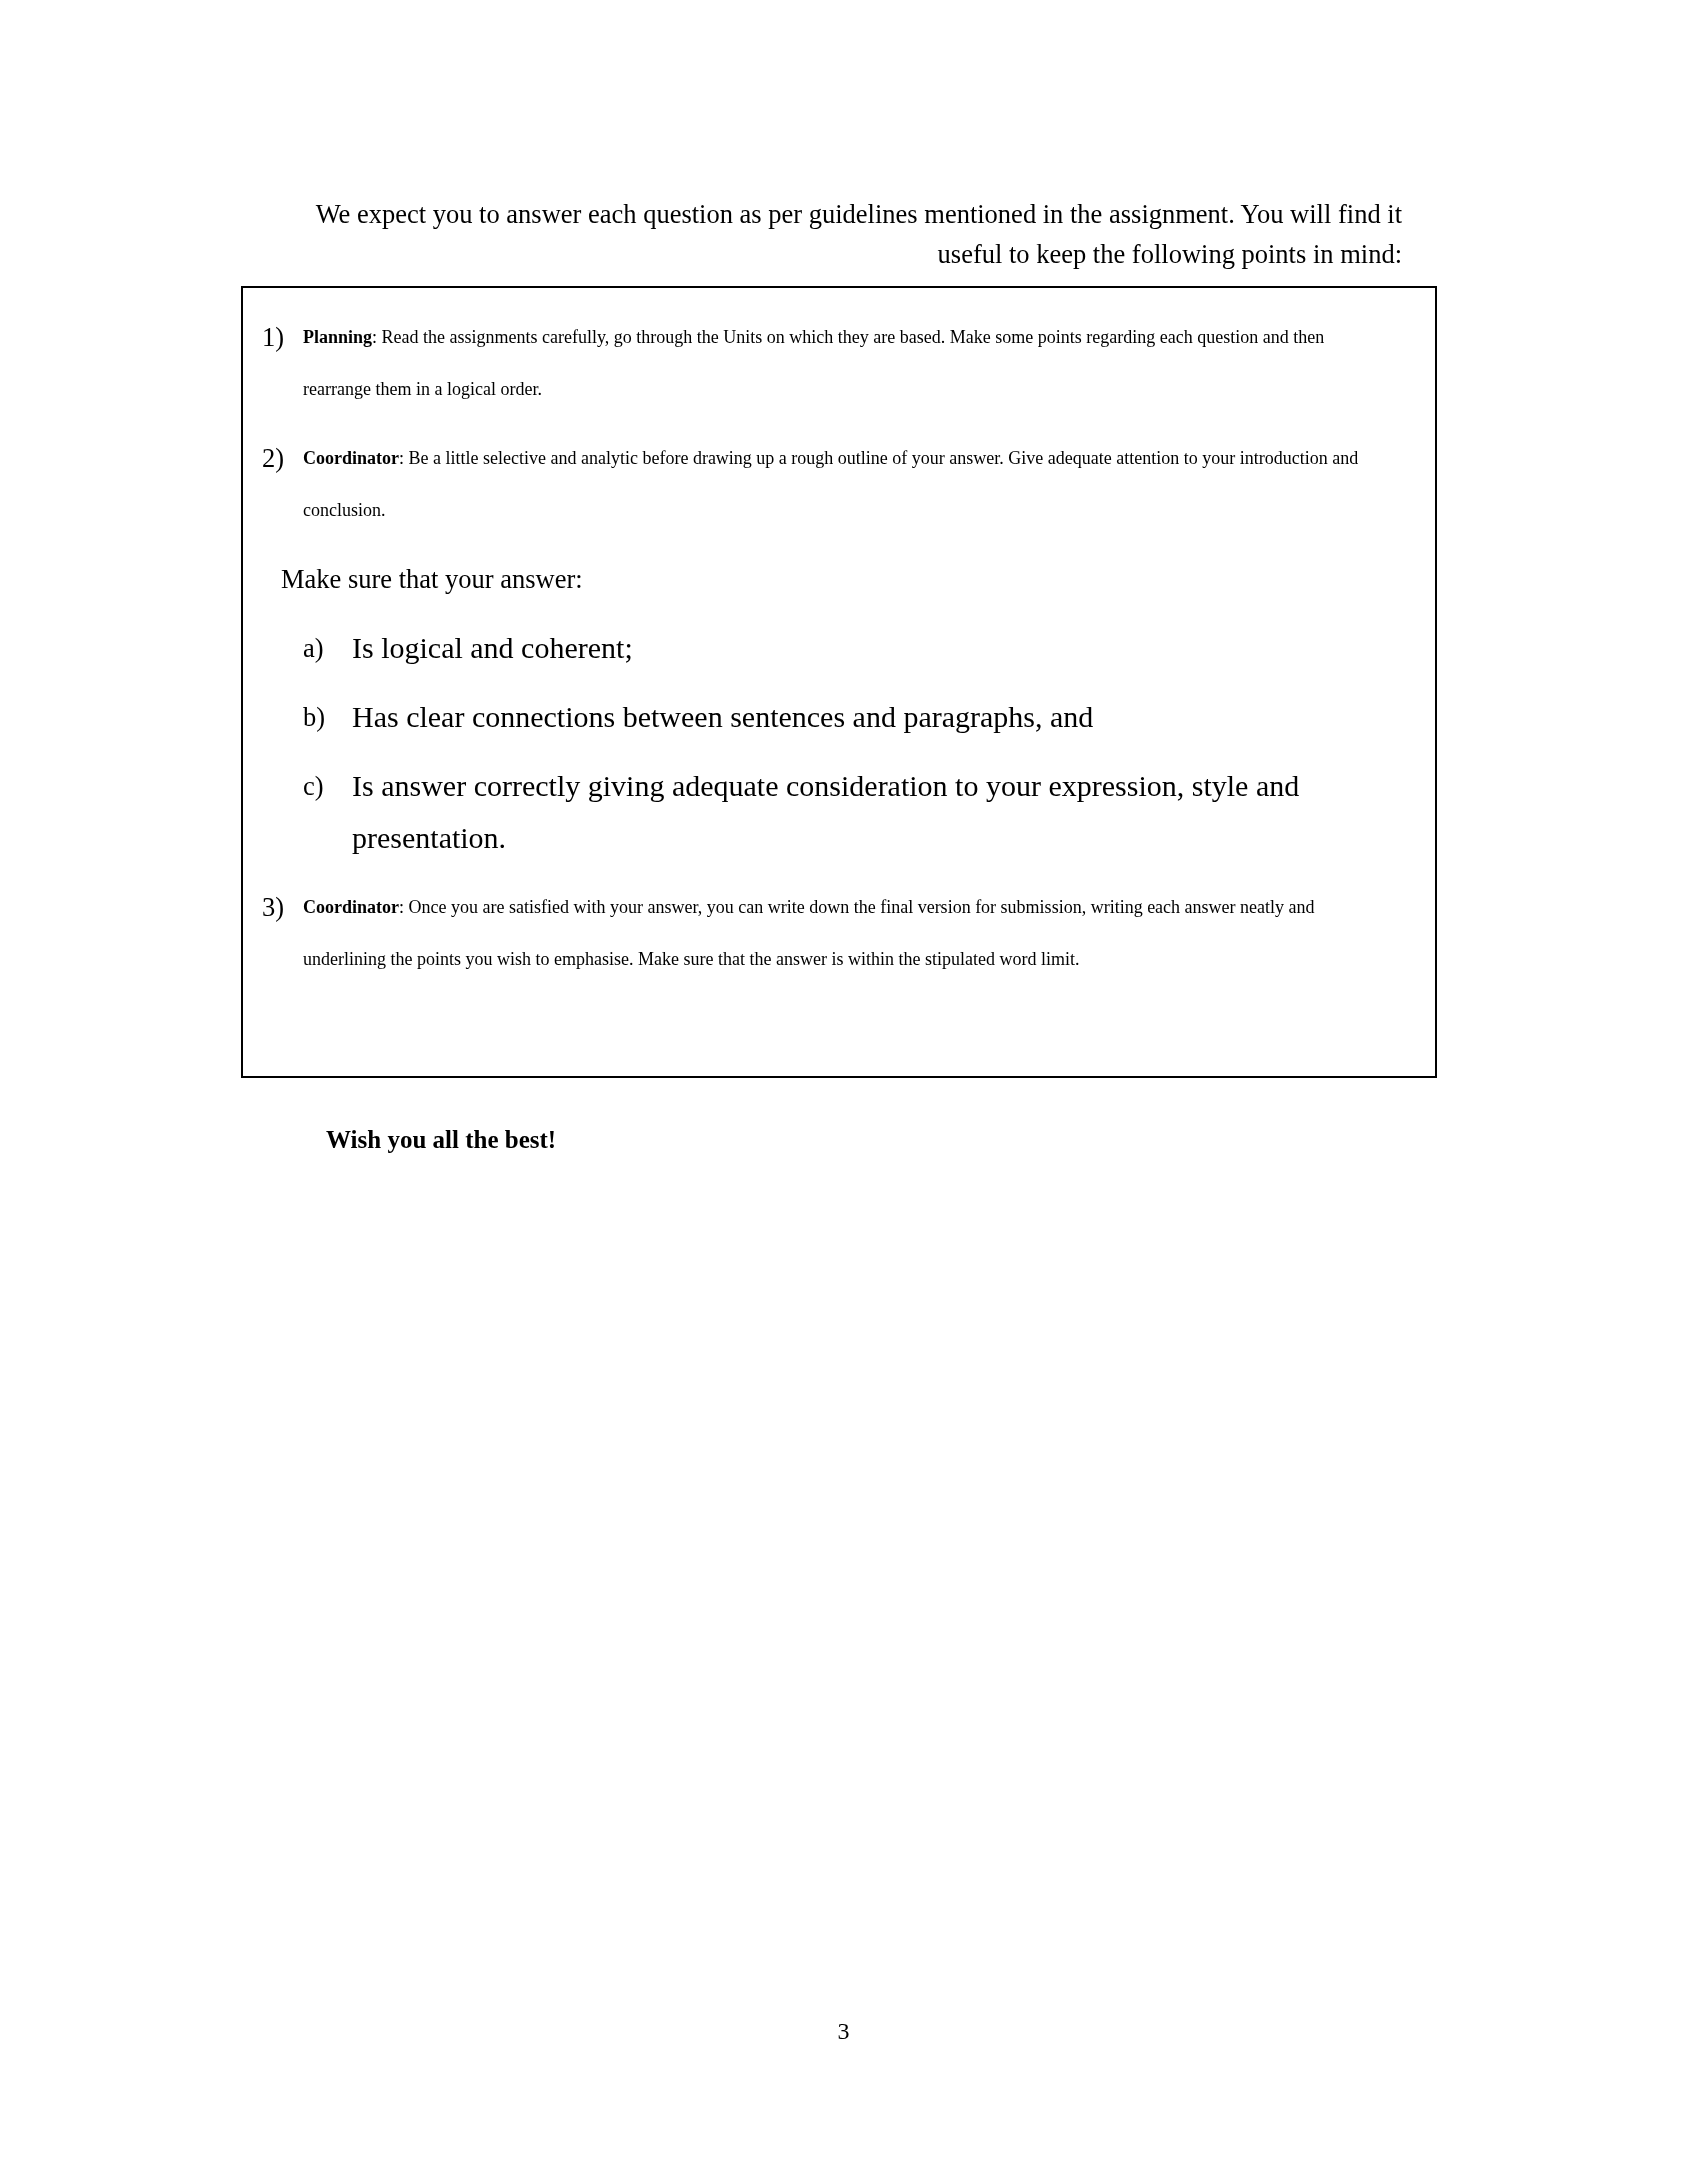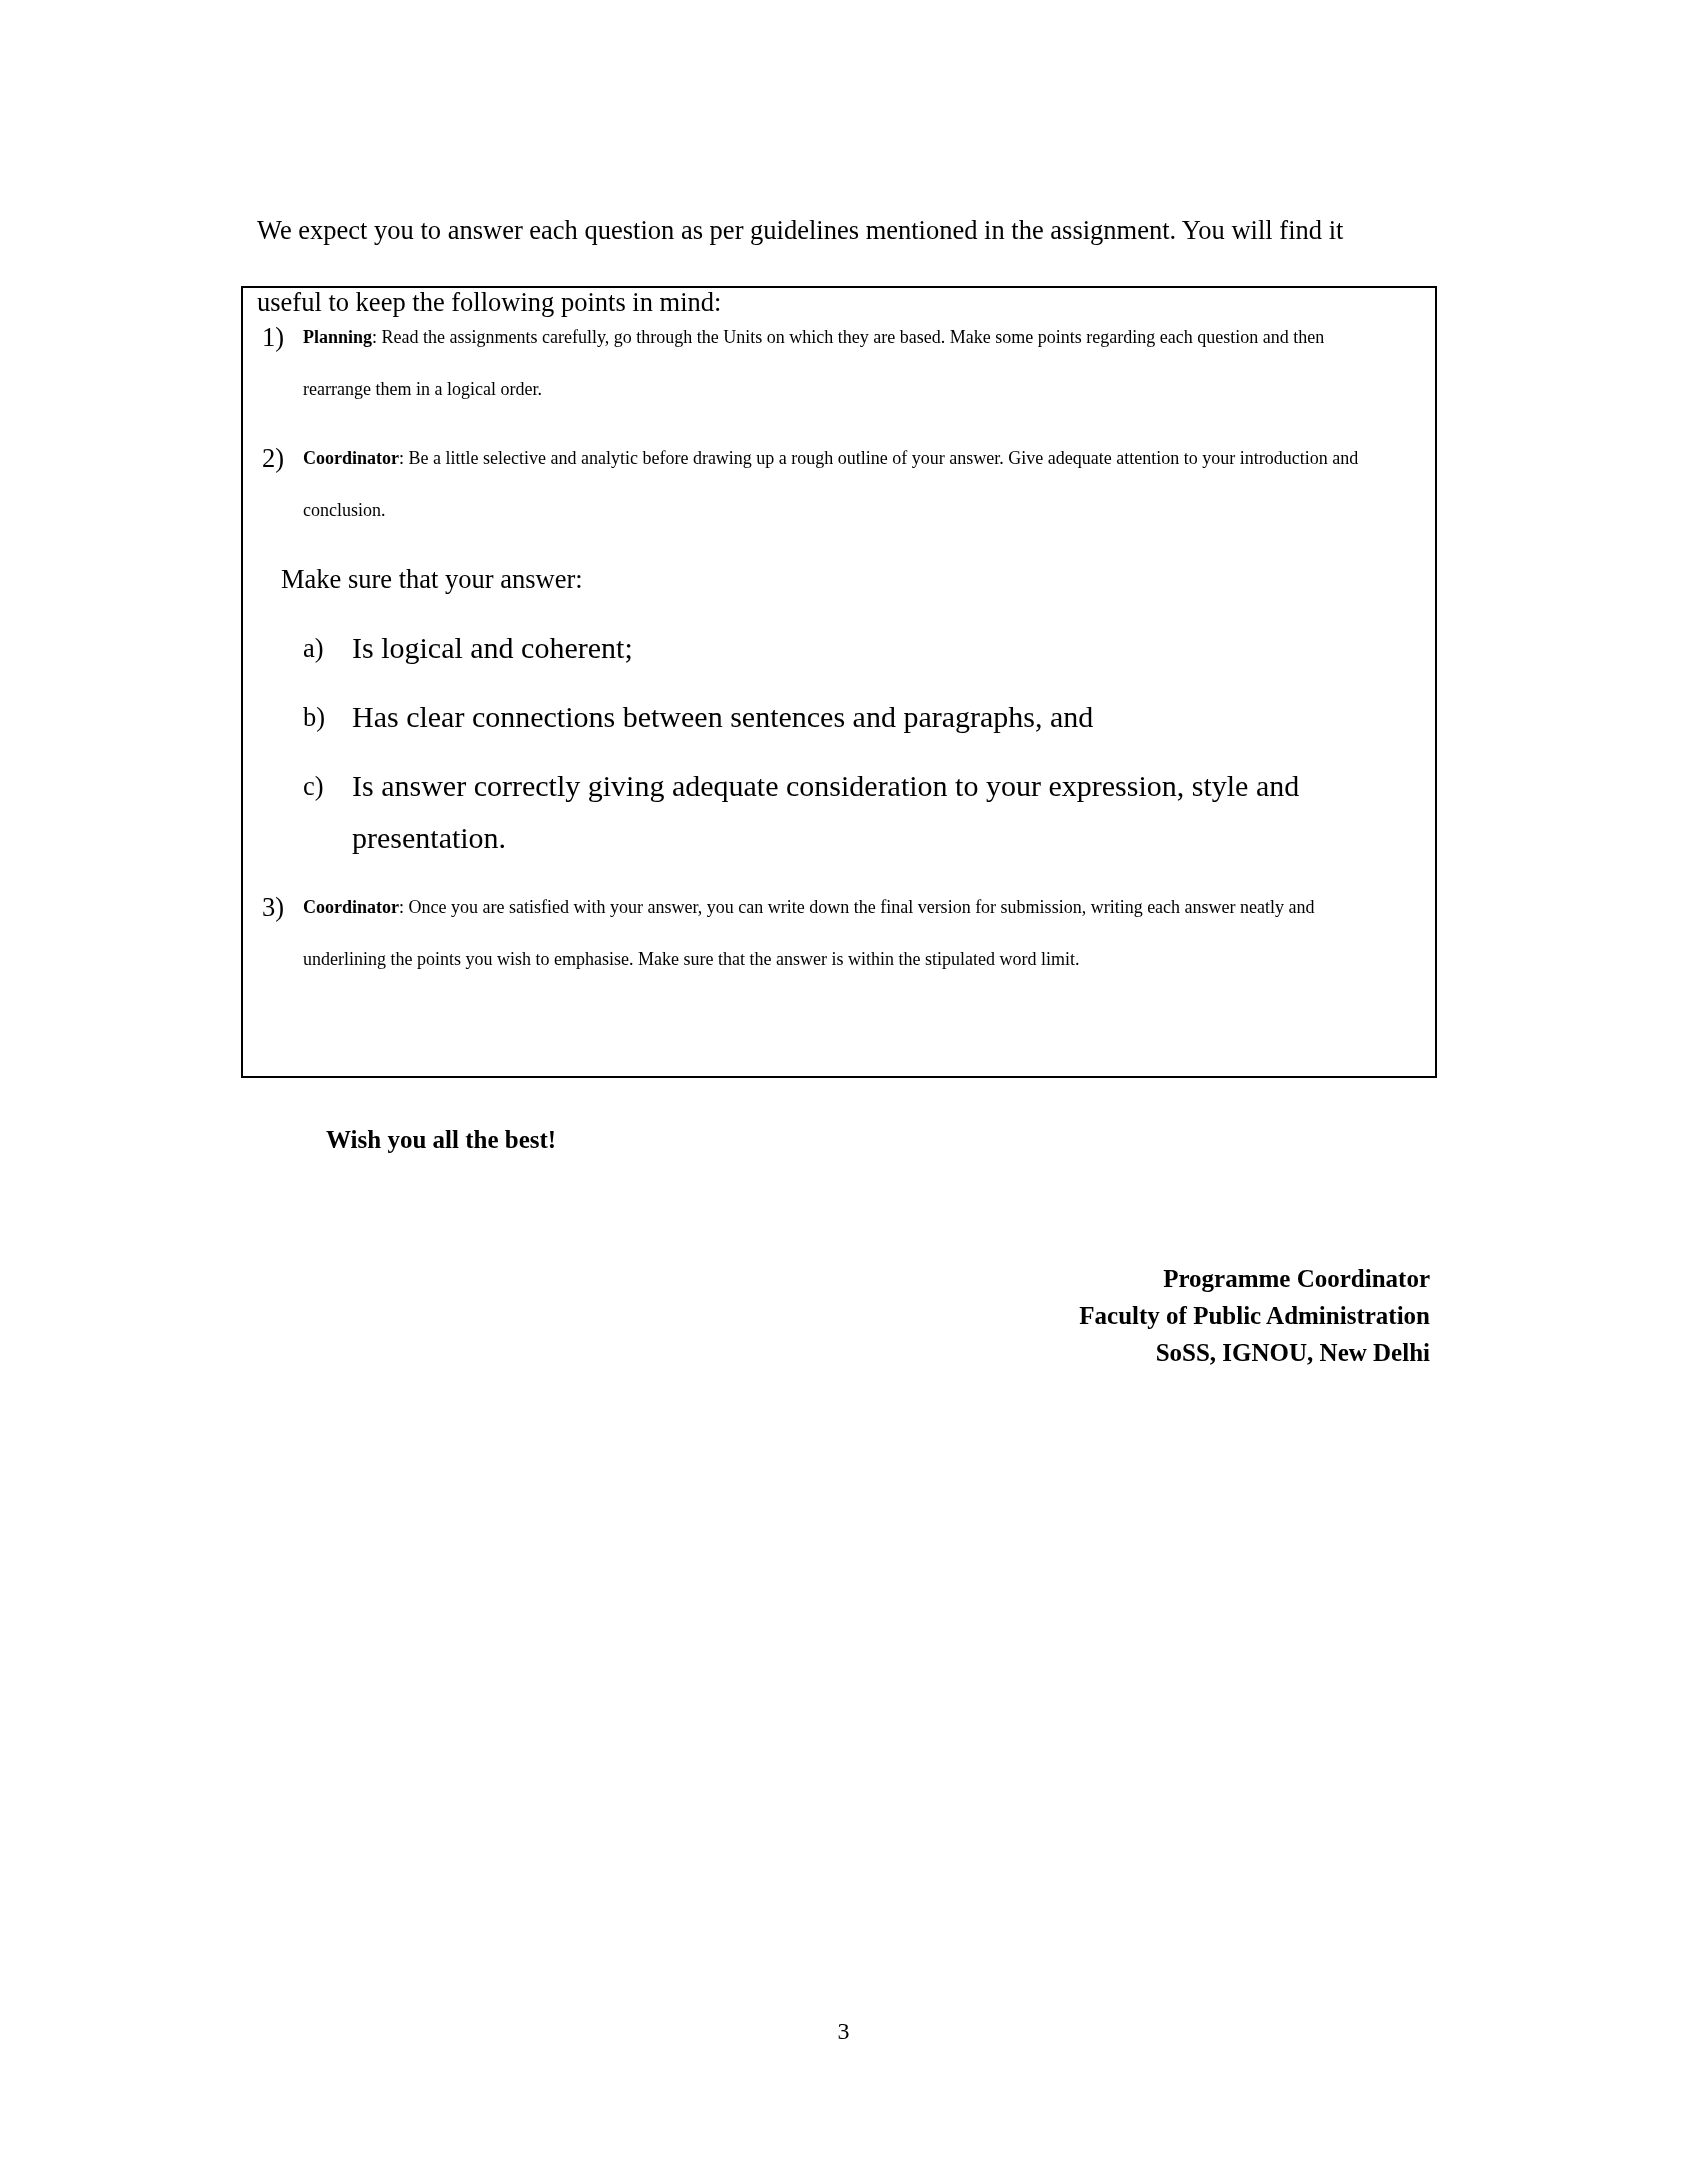--- a/index.html
+++ b/index.html
@@ -17,22 +17,22 @@
     box-sizing: border-box;
   }
 
   
   .intro {
     position: absolute;
     left: 257px;
     top: 167px;
     width: 1145px;
     font-size: 26.5px;
-    line-height: 72px;
-    text-align: left;
+    line-height: 40px;
+    text-align: right;
   }
 
   
   .guidelines-box {
     position: absolute;
     left: 241px;
     top: 286px;
     width: 1196px;
     height: 792px;
     border: 2.6px solid #000000;
@@ -170,22 +170,17 @@
       <div class="item">
         <span class="marker">3)</span>
         <span class="body"><b>Coordinator</b><span>: </span><span>Once you are satisfied with your answer, you can write down the final version for submission, writing each answer neatly and underlining the points you wish to emphasise. Make sure that the answer is within the stipulated word limit.</span></span>
       </div>
 
     </div>
   </div>
 
   <div class="wish">Wish you all the best!</div>
 
-  <div class="signature">
-    <div>Programme Coordinator</div>
-    <div>Faculty of Public Administration</div>
-    <div>SoSS, IGNOU, New Delhi</div>
-  </div>
 
   <div class="page-number">3</div>
 
 </div>
 
 
 </body></html>

